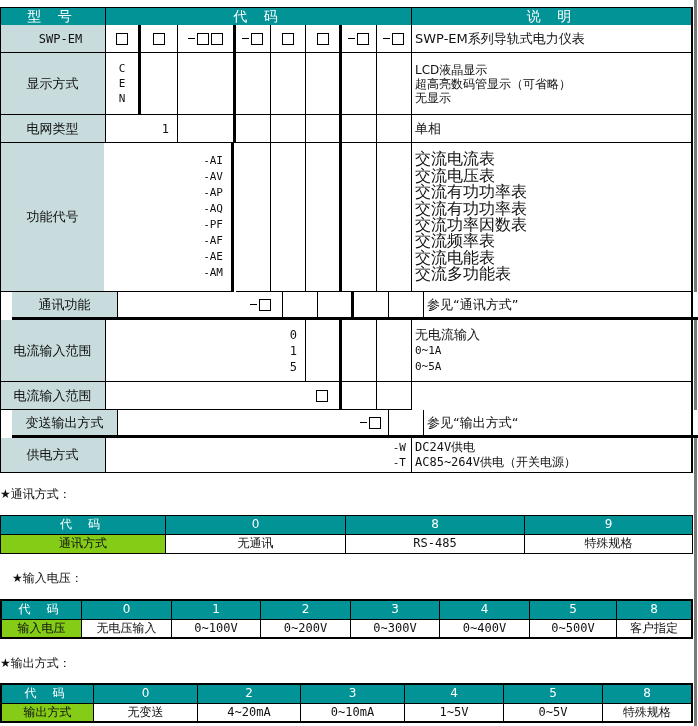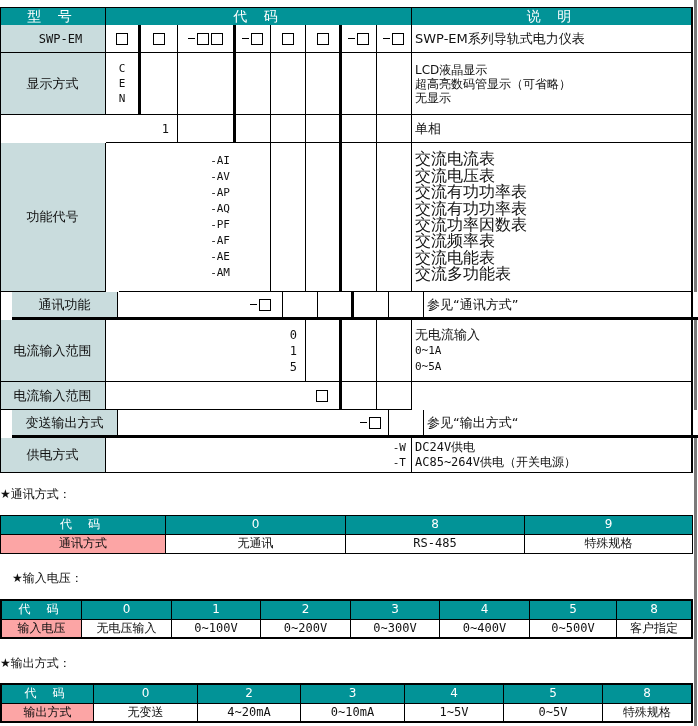--- a/index.html
+++ b/index.html
@@ -17,21 +17,21 @@
   .code { display:flex; align-items:center; justify-content:center; font-size:13px; }
   .box { display:inline-block; width:10px; height:10px; border:1px solid #000; vertical-align:middle; margin:0 1px; }
   .dash { display:inline-block; width:7px; height:1px; background:#000; vertical-align:middle; margin-right:1px; }
   .desc { font-size:12px; padding-left:3px; display:flex; flex-direction:column; justify-content:center; line-height:14px; }
   .desc-sm { font-size:16px; line-height:16.4px; }
   .vlist { display:flex; flex-direction:column; align-items:flex-end; justify-content:center; line-height:16px; }
   .sec-title { position:absolute; left:0; font-size:12px; }
   .sub { position:absolute; left:0; }
   .sub .h { background:#029397; color:#fff; font-size:12px; text-align:center; line-height:17px; border-right:1px solid #000; }
   .sub .r { font-size:12px; text-align:center; line-height:17px; border-right:1px solid #000; background:#fff; }
-  .sub .rl { background:#fca5a5; }
+  .sub .rl { background:#84cc16; }
   .srow { display:flex; box-sizing:border-box; }
 </style>
 </head>
 <body>
 
 <div class="rightbar"></div>
 
 <div class="main" style="height:466px;">
 
   <div class="abs" style="left:0;top:0;width:693px;height:466px;border:1px solid #000;border-right:2px solid #000;pointer-events:none;z-index:5;"></div>
@@ -84,33 +84,34 @@
   <div class="abs cell" style="left:271px;top:46px;width:35px;height:62px;"></div>
   <div class="abs cell thick-r" style="left:306px;top:46px;width:36px;height:62px;"></div>
   <div class="abs cell" style="left:342px;top:46px;width:35px;height:62px;"></div>
   <div class="abs cell" style="left:377px;top:46px;width:35px;height:62px;"></div>
   <div class="abs cell desc" style="left:412px;top:46px;width:281px;height:62px;">
     <span>LCD液晶显示</span>
     <span>超高亮数码管显示（可省略）</span>
     <span>无显示</span>
   </div>
 
+  <div class="abs lbl" style="left:0;top:108px;width:106px;height:28px;">电网类型</div>
   <div class="abs cell mono" style="left:106px;top:108px;width:72px;height:28px;display:flex;align-items:center;justify-content:flex-end;padding-right:8px;font-size:12px;">
       <span>1</span>
     </div>
   <div class="abs cell thick-r" style="left:178px;top:108px;width:58px;height:28px;"></div>
   <div class="abs cell" style="left:236px;top:108px;width:35px;height:28px;"></div>
   <div class="abs cell" style="left:271px;top:108px;width:35px;height:28px;"></div>
   <div class="abs cell thick-r" style="left:306px;top:108px;width:36px;height:28px;"></div>
   <div class="abs cell" style="left:342px;top:108px;width:35px;height:28px;"></div>
   <div class="abs cell" style="left:377px;top:108px;width:35px;height:28px;"></div>
   <div class="abs cell desc" style="left:412px;top:108px;width:281px;height:28px;font-size:13px;">单相</div>
 
   <div class="abs lbl" style="left:0;top:136px;width:106px;height:149px;">功能代号</div>
-  <div class="abs cell thick-r mono vlist" style="left:119px;top:136px;width:130px;height:149px;padding-right:16px;">
+  <div class="abs cell thick-r mono vlist" style="left:104px;top:136px;width:130px;height:149px;padding-right:8px;">
     <span>-AI</span>
     <span>-AV</span>
     <span>-AP</span>
     <span>-AQ</span>
     <span>-PF</span>
     <span>-AF</span>
     <span>-AE</span>
     <span>-AM</span>
   </div>
   <div class="abs cell" style="left:236px;top:136px;width:35px;height:149px;"></div>

